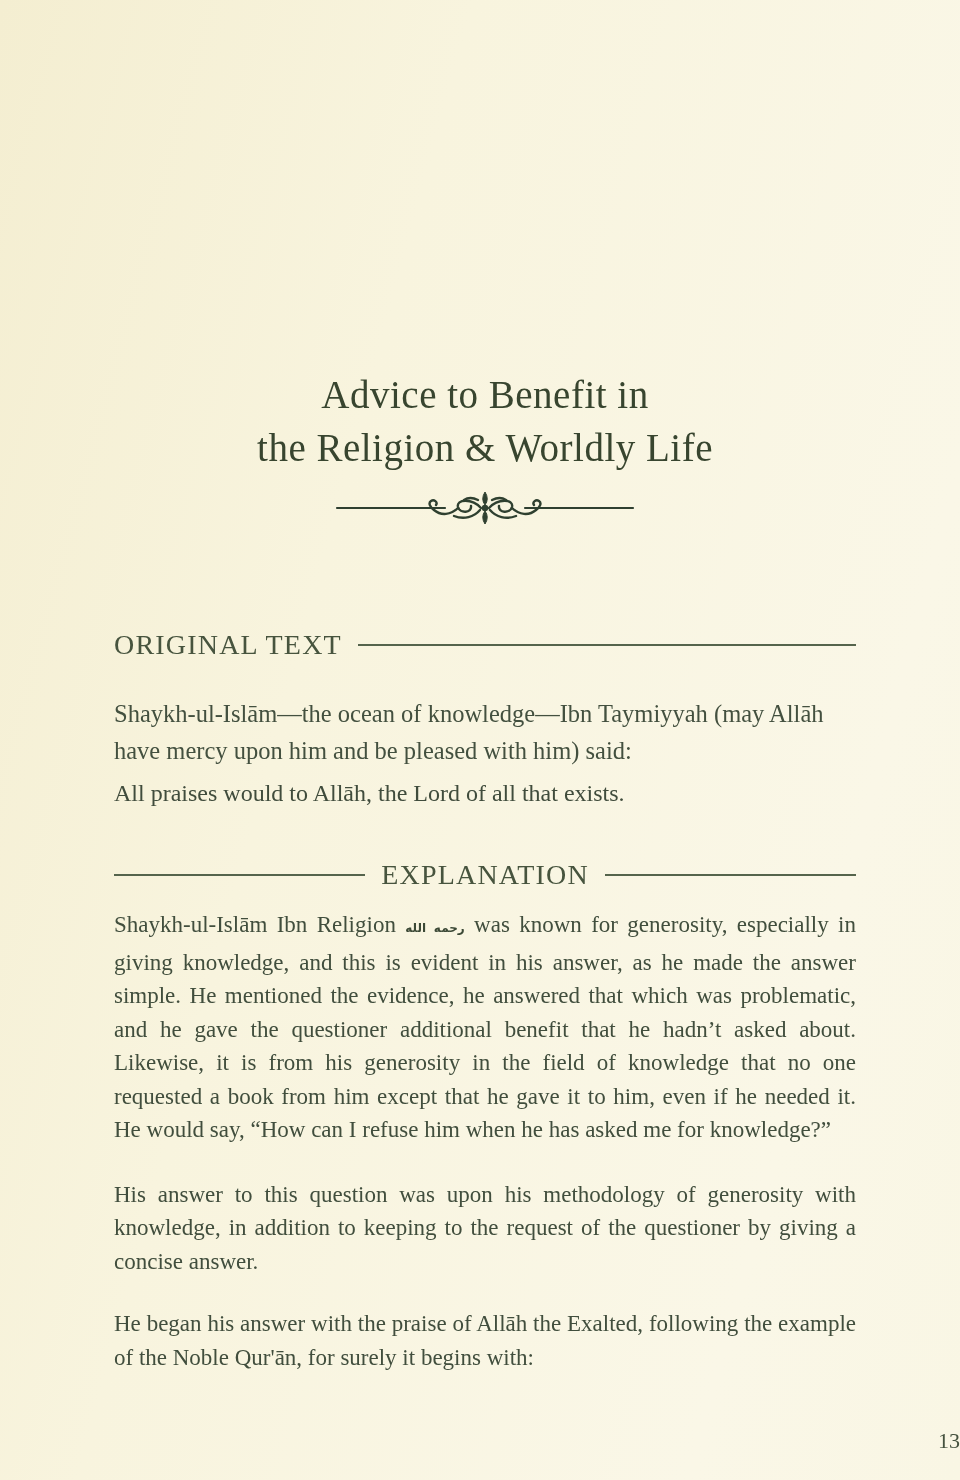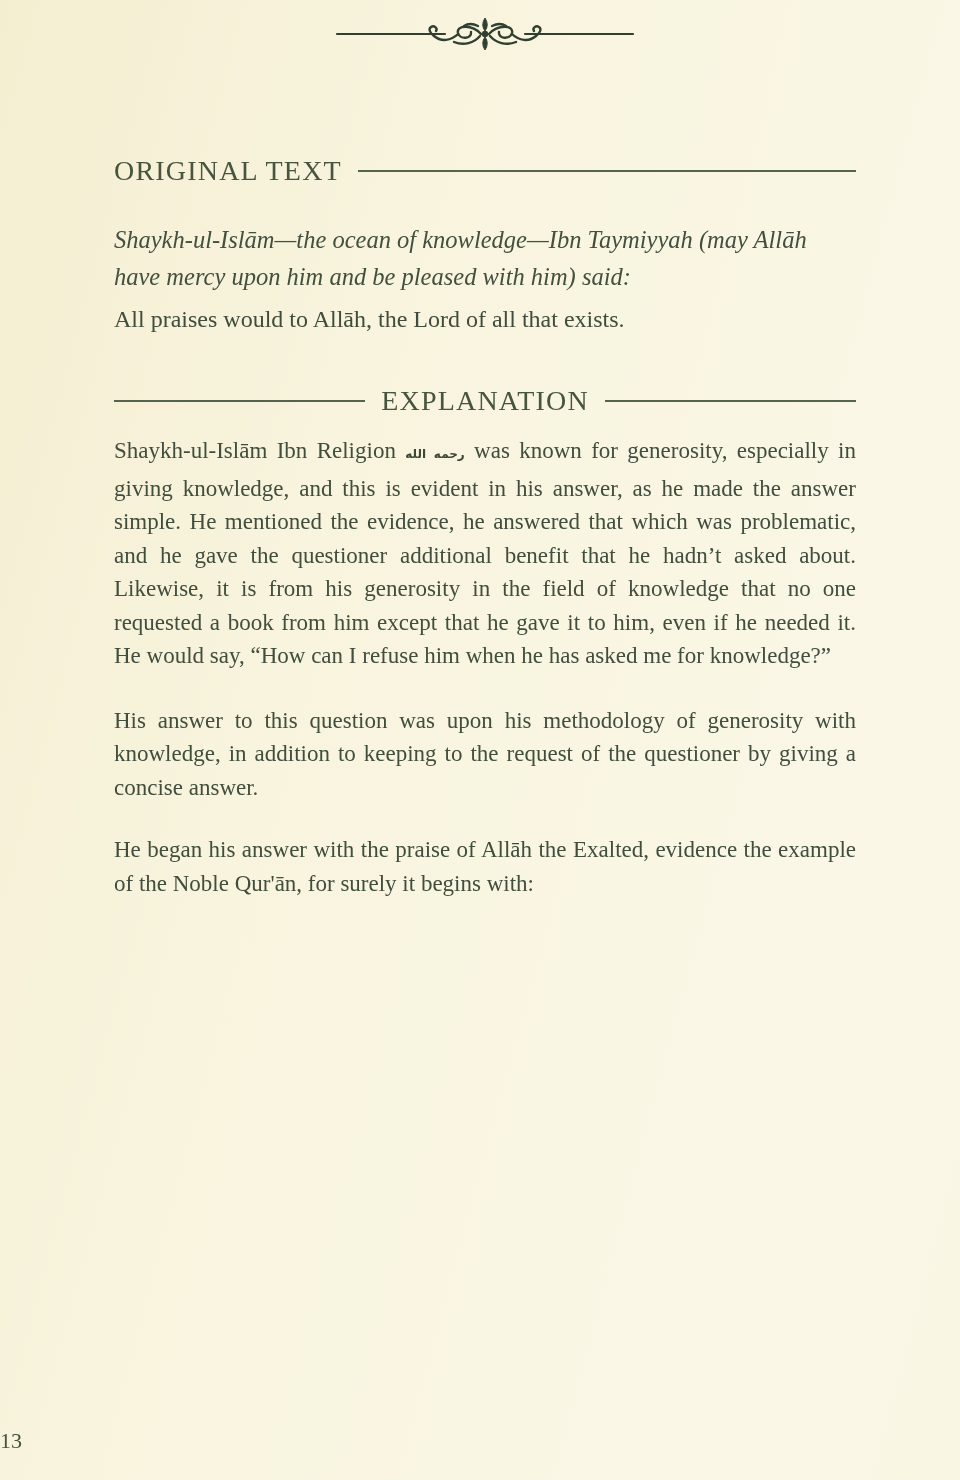--- a/index.html
+++ b/index.html
@@ -43,21 +43,20 @@
     flex: 1;
     border-top: 2px solid #55644c;
     height: 0;
   }
   .orig-head { margin-top: 99px; }
   .orig-head .label { margin-right: 16px; }
   .expl-head { margin-top: 49px; justify-content: space-between; }
   .expl-head .label { margin: 0 16px; }
   .quote-italic {
     margin: 34px 0 0 0;
-    font-style: italic;
     font-size: 24.5px;
     line-height: 37px;
     color: #43503f;
   }
   .quote-regular {
     margin: 7px 0 0 0;
     font-size: 24px;
     line-height: 34px;
   }
   .body-para {
@@ -73,33 +72,37 @@
   .honorific {
     font-family: "DejaVu Sans", sans-serif;
     font-size: 12px;
     color: #3c4936;
     white-space: nowrap;
     font-weight: bold;
   }
   .page-number {
     position: absolute;
     left: 0;
-    right: 8px;
+    right: 0;
     bottom: 26px;
-    text-align: left;
+    text-align: right;
     font-size: 22px;
     color: #45523f;
   }
 </style>
 </head>
 <body>
 
 <div class="page">
   <div class="content">
 
+    <h1 class="title">
+      <span>Advice to Benefit in</span><br>
+      <span>the Religion &amp; Worldly Life</span>
+    </h1>
 
     <div class="ornament-wrap">
       <svg width="300" height="44" viewBox="0 0 300 44" xmlns="http://www.w3.org/2000/svg">
         <g stroke="#2f4030" fill="none" stroke-width="2" stroke-linecap="round">
           <line x1="2" y1="22" x2="110" y2="22" stroke-width="2.2"></line>
           <line x1="190" y1="22" x2="298" y2="22" stroke-width="2.2"></line>
         </g>
         <g fill="#2f4030" stroke="#2f4030">
           <path d="M150,6 q-4.5,7 0,13 q4.5,-6 0,-13 z"></path>
           <path d="M150,38 q-4.5,-7 0,-13 q4.5,6 0,13 z"></path>
@@ -133,18 +136,18 @@
     </div>
 
     <p class="body-para para1">
       <span>Shaykh-ul-Islām Ibn Religion</span>
       <span class="honorific">رحمه الله</span>
       <span>was known for generosity, especially in giving knowledge, and this is evident in his answer, as he made the answer simple. He mentioned the evidence, he answered that which was problematic, and he gave the questioner additional benefit that he hadn’t asked about. Likewise, it is from his generosity in the field of knowledge that no one requested a book from him except that he gave it to him, even if he needed it. He would say, “How can I refuse him when he has asked me for knowledge?”</span>
     </p>
 
     <p class="body-para para2">His answer to this question was upon his methodology of generosity with knowledge, in addition to keeping to the request of the questioner by giving a concise answer.</p>
 
-    <p class="body-para para3">He began his answer with the praise of Allāh the Exalted, evidence the example of the Noble Qur'ān, for surely it begins with:</p>
+    <p class="body-para para3">He began his answer with the praise of Allāh the Exalted, following the example of the Noble Qur'ān, for surely it begins with:</p>
 
   </div>
 
   <div class="page-number">13</div>
 </div>
 
 </body></html>

